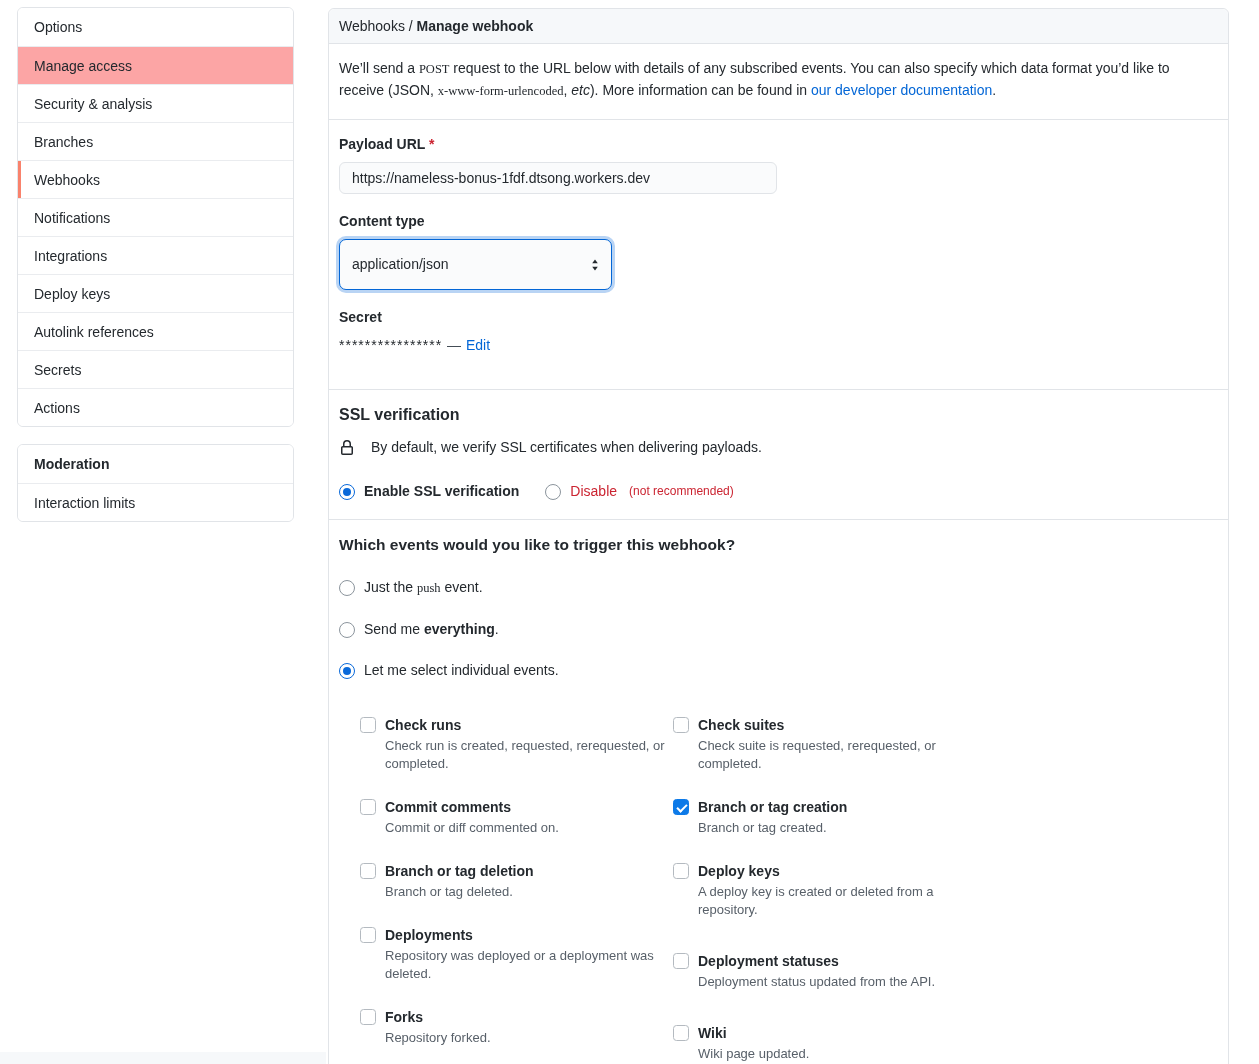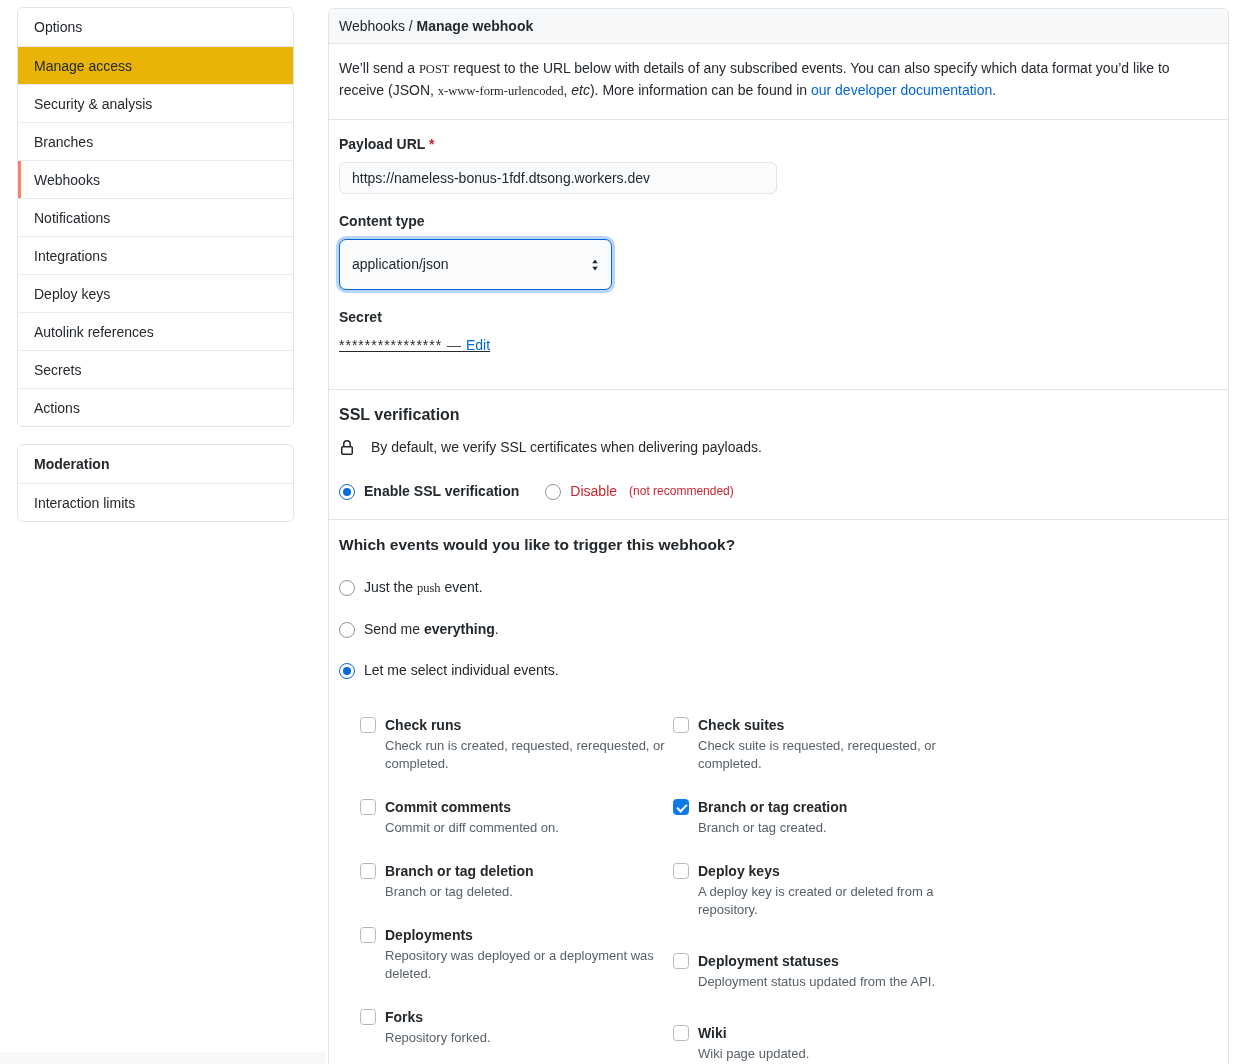--- a/index.html
+++ b/index.html
@@ -31,21 +31,21 @@
     height: 38px;
     padding: 0 16px;
     font-size: 14px;
     color: #24292e;
     border-top: 1px solid #eaecef;
     position: relative;
     cursor: pointer;
     background: #fff;
   }
   .side-item:first-child { border-top: none; }
-  .side-item.is-hover { background: #eab308; }
+  .side-item.is-hover { background: #fca5a5; }
   .side-item.is-active::before {
     content: "";
     position: absolute; left: 0; top: 0; bottom: 0;
     width: 3px;
     background: #f9826c;
   }
   .side-item.is-header { font-weight: 700; cursor: default; }
 
   
   .main {
@@ -96,21 +96,21 @@
     width: 273px; height: 51px;
     display: flex; align-items: center; justify-content: space-between;
     padding: 0 9px 0 12px;
     font-size: 14px;
     background: #fafbfc;
     border: 1px solid #0366d6;
     border-radius: 7px;
     box-shadow: 0 0 0 3px rgba(3,102,214,0.28);
     cursor: pointer;
   }
-  .secret-row { font-size: 14px; letter-spacing: 1px; text-decoration: underline; }
+  .secret-row { font-size: 14px; letter-spacing: 1px; }
   .secret-row .dash { letter-spacing: 0; color: #444d56; }
   .secret-row .link { letter-spacing: 0; }
 
   
   .h-section {
     font-size: 16px;
     font-weight: 700;
     margin-bottom: 12px;
   }
   .ssl-note { display: flex; align-items: center; gap: 16px; font-size: 14px; }

